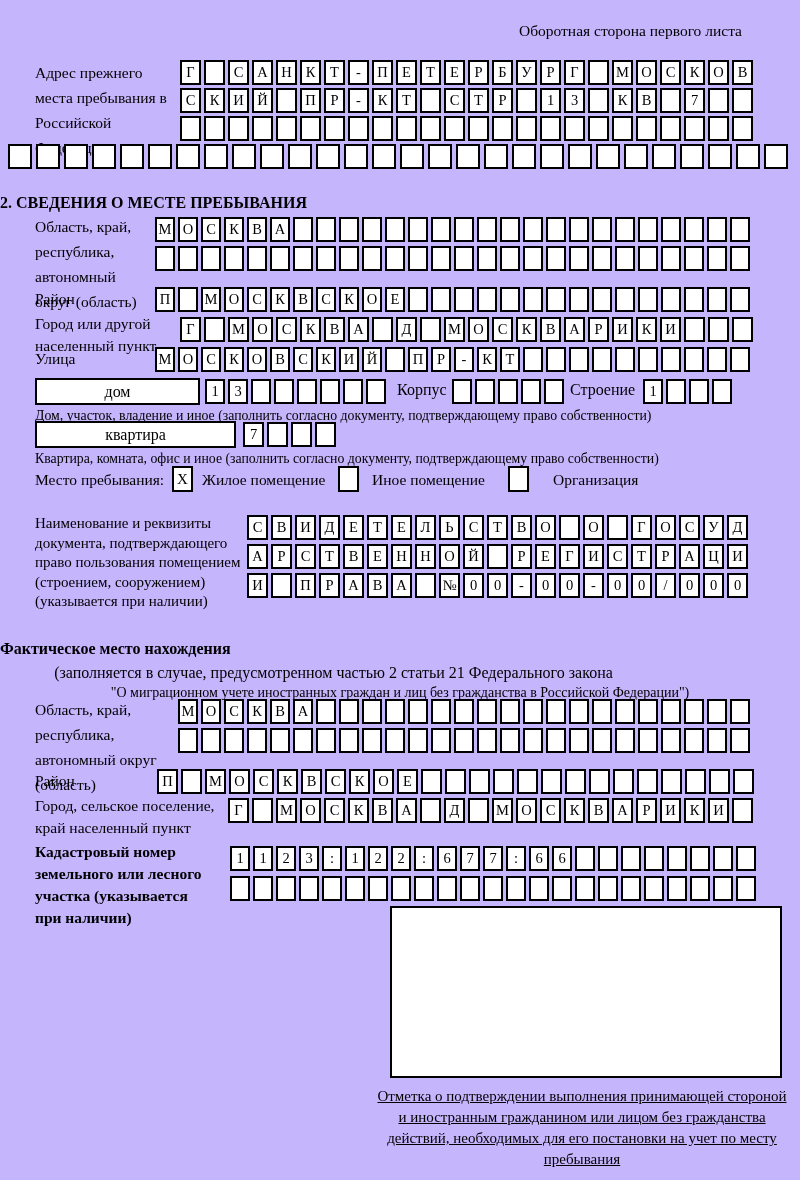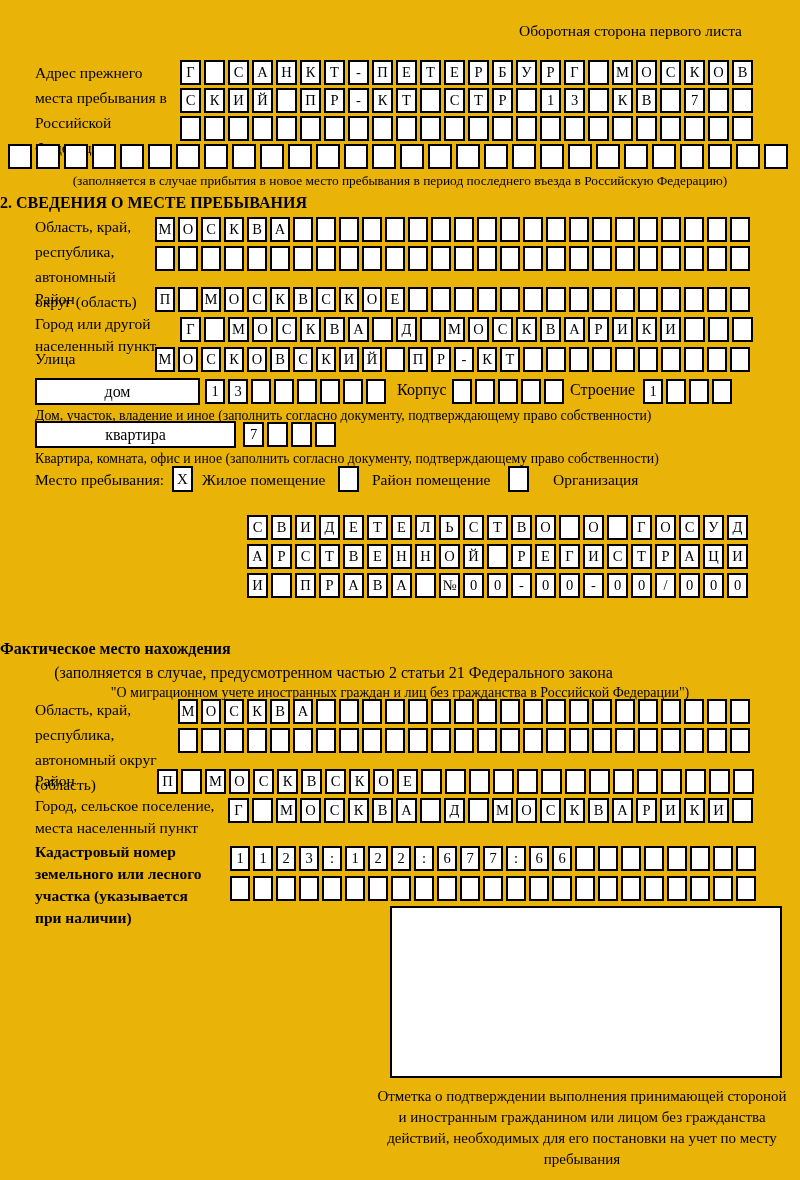--- a/index.html
+++ b/index.html
@@ -1,16 +1,16 @@
 <!DOCTYPE html>
 <html><head>
 <meta charset="utf-8">
 <style>
   html,body{margin:0;padding:0;background:#fff;}
-  #page{position:relative;width:800px;height:1180px;background:#eab308;color:#000;
+  #page{position:relative;width:800px;height:1180px;background:#c4b5fd;color:#000;
         font-family:"Liberation Serif","DejaVu Serif",serif;overflow:hidden;}
   .abs{position:absolute;}
   .lbl{position:absolute;font-size:15.5px;line-height:25px;}
   .note{position:absolute;font-size:13.4px;line-height:17px;}
   .title{position:absolute;left:0;width:712px;font-weight:bold;font-size:16px;}
   .row{position:absolute;display:flex;}
   .cell{box-sizing:border-box;flex:0 0 auto;width:var(--cw,21px);height:25px;border:2px solid #000;
         margin-right:var(--g,3px);text-align:center;font-size:14.5px;line-height:21px;background:#fff;}
   .wbox{position:absolute;border:2px solid #000;box-sizing:border-box;display:flex;
         align-items:center;justify-content:center;font-size:16px;background:#fff;}
@@ -128,21 +128,20 @@
       <span class="cell"></span>
       <span class="cell"></span>
       <span class="cell"></span>
       <span class="cell"></span>
       <span class="cell"></span>
       <span class="cell"></span>
       <span class="cell"></span>
       <span class="cell"></span>
       <span class="cell"></span>
     </div>
-  <div class="note ctr" style="left:0;top:172px;width:800px;">(заполняется в случае прибытия в новое место пребывания в период последнего въезда в Российскую Федерацию)</div>
 
   <div class="title" style="top:194px;">2. СВЕДЕНИЯ О МЕСТЕ ПРЕБЫВАНИЯ</div>
 
   <div class="lbl" style="left:35px;top:214px;width:116px;">Область, край, республика, автономный округ (область)</div>
   <div class="row" style="left:155px;top:217px;--cw:20px;--g:3px;">
       <span class="cell">М</span>
       <span class="cell">О</span>
       <span class="cell">С</span>
       <span class="cell">К</span>
       <span class="cell">В</span>
@@ -319,24 +318,25 @@
       <span class="cell"></span>
       <span class="cell"></span>
       <span class="cell"></span>
     </div>
   <div class="note" style="left:35px;top:450px;font-size:13.8px;">Квартира, комната, офис и иное (заполнить согласно документу, подтверждающему право собственности)</div>
 
   <div class="lbl" style="left:35px;top:467px;">Место пребывания:</div>
   <div class="cb" style="left:172px;top:466px;">X</div>
   <div class="lbl" style="left:202px;top:467px;">Жилое помещение</div>
   <div class="cb" style="left:338px;top:466px;"></div>
-  <div class="lbl" style="left:372px;top:467px;">Район помещение</div>
+  <div class="lbl" style="left:372px;top:467px;">Иное помещение</div>
   <div class="cb" style="left:508px;top:466px;"></div>
   <div class="lbl" style="left:553px;top:467px;">Организация</div>
 
+  <div class="lbl" style="left:35px;top:514px;width:212px;line-height:19.5px;font-size:15px;">Наименование и реквизиты документа, подтверждающего право пользования помещением (строением, сооружением) (указывается при наличии)</div>
   <div class="row" style="left:247px;top:515px;--cw:21px;--g:3px;">
       <span class="cell">С</span>
       <span class="cell">В</span>
       <span class="cell">И</span>
       <span class="cell">Д</span>
       <span class="cell">Е</span>
       <span class="cell">Т</span>
       <span class="cell">Е</span>
       <span class="cell">Л</span>
       <span class="cell">Ь</span>
@@ -482,21 +482,21 @@
       <span class="cell"></span>
       <span class="cell"></span>
       <span class="cell"></span>
       <span class="cell"></span>
       <span class="cell"></span>
       <span class="cell"></span>
       <span class="cell"></span>
       <span class="cell"></span>
     </div>
 
-  <div class="lbl" style="left:35px;top:795px;width:192px;line-height:22px;">Город, сельское поселение, места населенный пункт</div>
+  <div class="lbl" style="left:35px;top:795px;width:192px;line-height:22px;">Город, сельское поселение, край населенный пункт</div>
   <div class="row" style="left:228px;top:798px;--cw:21px;--g:3px;">
       <span class="cell">Г</span>
       <span class="cell"></span>
       <span class="cell">М</span>
       <span class="cell">О</span>
       <span class="cell">С</span>
       <span class="cell">К</span>
       <span class="cell">В</span>
       <span class="cell">А</span>
       <span class="cell"></span>
@@ -561,15 +561,15 @@
       <span class="cell"></span>
       <span class="cell"></span>
       <span class="cell"></span>
       <span class="cell"></span>
       <span class="cell"></span>
       <span class="cell"></span>
       <span class="cell"></span>
     </div>
 
   <div class="stamp" style="left:390px;top:906px;width:392px;height:172px;"></div>
-  <div class="abs ctr" style="left:372px;top:1086px;width:420px;font-size:15px;line-height:21px;">Отметка о подтверждении выполнения принимающей стороной и иностранным гражданином или лицом без гражданства действий, необходимых для его постановки на учет по месту пребывания</div>
+  <div class="abs ctr" style="left:372px;top:1086px;width:420px;font-size:15px;line-height:21px;text-decoration:underline;">Отметка о подтверждении выполнения принимающей стороной и иностранным гражданином или лицом без гражданства действий, необходимых для его постановки на учет по месту пребывания</div>
 
 </div>
 
 </body></html>

